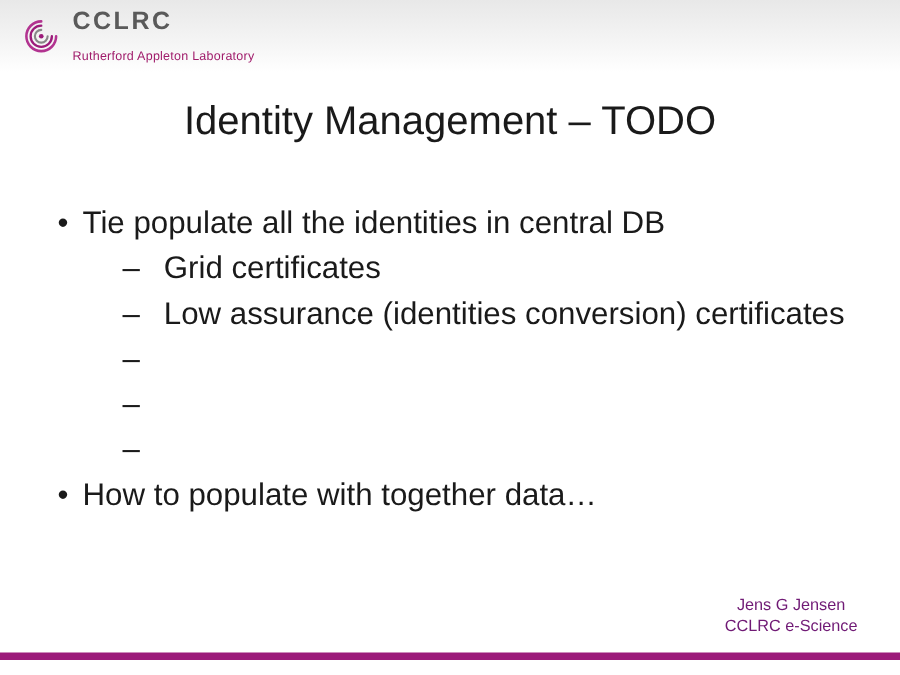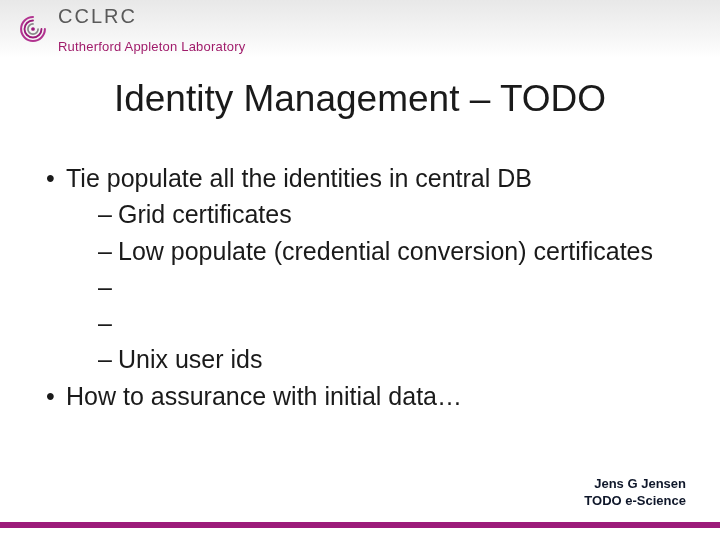--- a/index.html
+++ b/index.html
@@ -28,36 +28,36 @@
   .logo-swirl {
     width: 34px; height: 34px;
     display: flex; align-items: center; justify-content: center;
   }
   .logo-swirl svg { width: 34px; height: 34px; }
   .logo-text {
     display: flex; flex-direction: column; line-height: 1;
   }
   .logo-main {
     font-size: 20px;
-    font-weight: normal;
+    font-weight: bold;
     letter-spacing: 2px;
     color: #5a5a5a;
   }
   .logo-sub {
-    font-size: 13px;
+    font-size: 10px;
     color: #a01c6b;
     letter-spacing: 0.2px;
     margin-top: 14px;
   }
   .title {
     position: absolute;
     top: 78px;
     left: 0; right: 0;
     text-align: center;
-    font-size: 37px;
+    font-size: 32px;
     color: #1a1a1a;
   }
   .content {
     position: absolute;
     top: 160px;
     left: 44px;
     right: 40px;
     font-size: 25px;
     color: #1a1a1a;
     line-height: 1.45;
@@ -73,30 +73,29 @@
     padding-left: 2px;
   }
   .bul .txt { flex: 1; }
   .sub {
     padding-left: 54px;
     display: flex;
   }
   .sub .dash {
     flex: 0 0 20px;
   }
-  .sub .txt { flex: 1; }
+  .sub .txt { flex: 1; margin-left: 13px; }
   .footer {
     position: absolute;
     right: 34px;
     bottom: 30px;
-    text-align: right;
+    text-align: center;
     font-size: 13px;
-    color: #0f172a;
+    color: #701a75;
     line-height: 1.35;
-    font-weight: bold;
   }
   .footer-bar {
     position: absolute;
     left: 0; right: 0;
     bottom: 12px;
     height: 6px;
     background: #9c1b7a;
   }
 </style>
 </head>
@@ -127,36 +126,35 @@
   <div class="bul">
     <span class="dot">•</span>
     <span class="txt">Tie populate all the identities in central DB</span>
   </div>
   <div class="sub">
     <span class="dash">–</span>
     <span class="txt">Grid certificates</span>
   </div>
   <div class="sub">
     <span class="dash">–</span>
-    <span class="txt">Low populate (credential conversion) certificates</span>
+    <span class="txt">Low assurance (identities conversion) certificates</span>
   </div>
   <div class="sub">
     <span class="dash">–</span>
   </div>
   <div class="sub">
     <span class="dash">–</span>
   </div>
   <div class="sub">
     <span class="dash">–</span>
-    <span class="txt">Unix user ids</span>
   </div>
   <div class="bul">
     <span class="dot">•</span>
-    <span class="txt">How to assurance with initial data…</span>
+    <span class="txt">How to populate with together data…</span>
   </div>
 </div>
 
 <div class="footer">
   <div>Jens G Jensen</div>
-  <div>TODO e-Science</div>
+  <div>CCLRC e-Science</div>
 </div>
 
 <div class="footer-bar"></div>
 
 </body></html>

